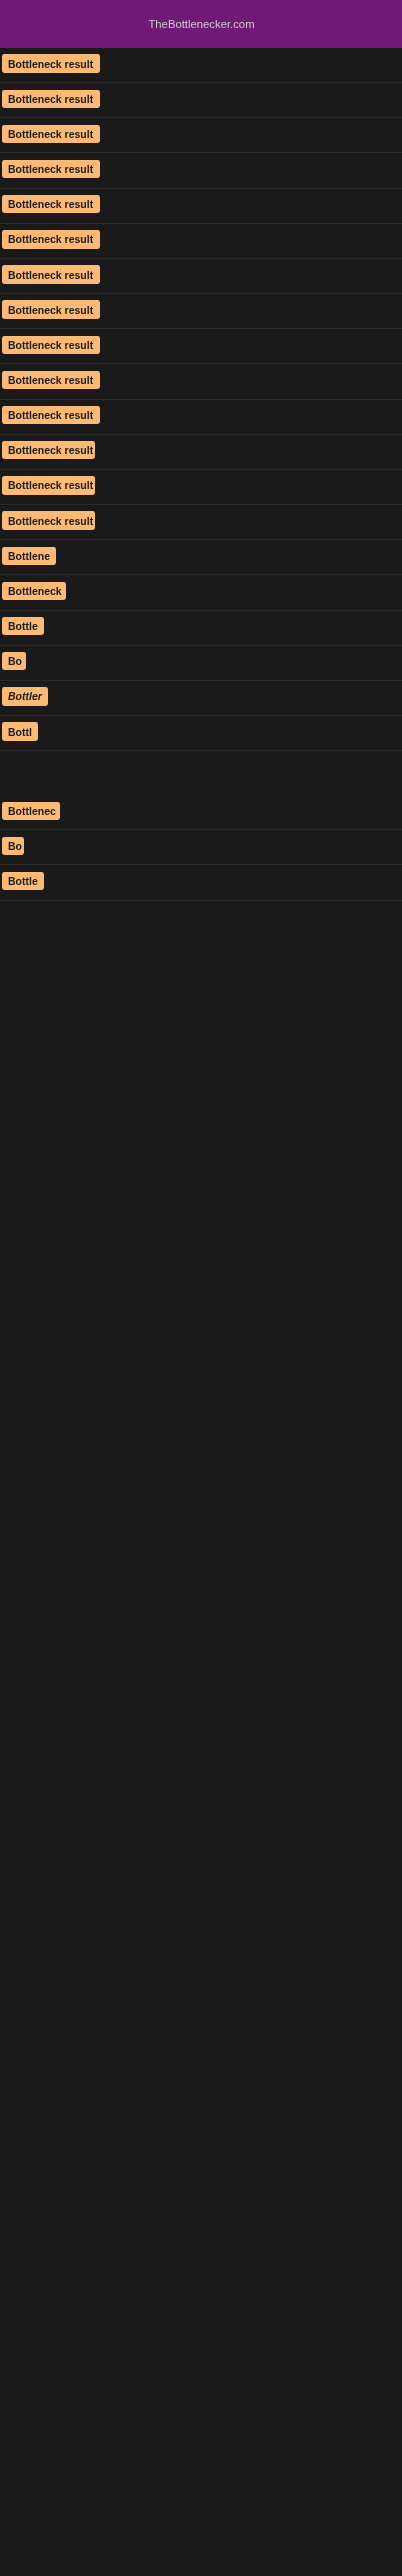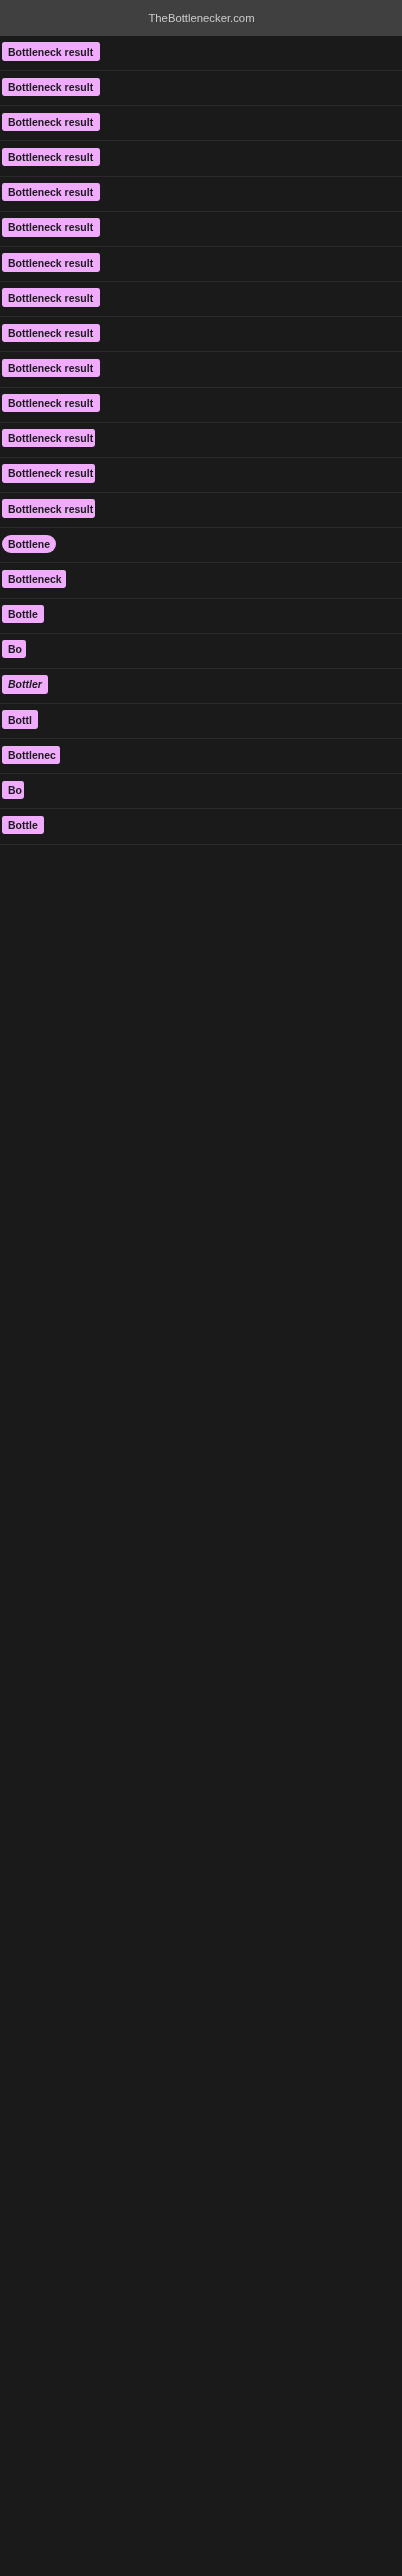--- a/index.html
+++ b/index.html
@@ -13,27 +13,27 @@
       min-height: 2576px;
       background-color: #1a1a1a;
       font-family: Arial, sans-serif;
       position: relative;
     }
 
     .site-title {
       text-align: center;
       color: #cccccc;
       font-size: 11.3px;
-      padding: 12px 0;
-      background-color: #404040;
+      padding: 18px 0;
+      background-color: #701a75;
     }
 
     .bottleneck-badge {
       display: inline-block;
-      background-color: #f0abfc;
+      background-color: #fdba74;
       color: #1a1a1a;
       font-size: 10.5px;
       font-weight: bold;
       padding: 3.2px 6.4px;
       border-radius: 2.4px;
       white-space: nowrap;
       overflow: hidden;
     }
 
     .result-row {
@@ -56,23 +56,23 @@
     <div class="result-row"><span class="bottleneck-badge" style="max-width: 105px;">Bottleneck result</span></div>
     <div class="result-row"><span class="bottleneck-badge" style="max-width: 105px;">Bottleneck result</span></div>
     <div class="result-row"><span class="bottleneck-badge" style="max-width: 105px;">Bottleneck result</span></div>
     <div class="result-row"><span class="bottleneck-badge" style="max-width: 105px;">Bottleneck result</span></div>
     <div class="result-row"><span class="bottleneck-badge" style="max-width: 105px;">Bottleneck result</span></div>
     <div class="result-row"><span class="bottleneck-badge" style="max-width: 105px;">Bottleneck result</span></div>
     <div class="result-row"><span class="bottleneck-badge" style="max-width: 105px;">Bottleneck result</span></div>
     <div class="result-row"><span class="bottleneck-badge" style="max-width: 93px;">Bottleneck result</span></div>
     <div class="result-row"><span class="bottleneck-badge" style="max-width: 93px;">Bottleneck result</span></div>
     <div class="result-row"><span class="bottleneck-badge" style="max-width: 93px;">Bottleneck result</span></div>
-    <div class="result-row"><span class="bottleneck-badge" style="max-width: 60px; border-radius: 9px;">Bottlene</span></div>
+    <div class="result-row"><span class="bottleneck-badge" style="max-width: 60px;">Bottlene</span></div>
     <div class="result-row"><span class="bottleneck-badge" style="max-width: 64px; text-align: center;">Bottleneck</span></div>
     <div class="result-row"><span class="bottleneck-badge" style="max-width: 48px;">Bottle</span></div>
     <div class="result-row"><span class="bottleneck-badge" style="max-width: 24px;">Bo</span></div>
     <div class="result-row"><span class="bottleneck-badge" style="max-width: 47px; font-style: italic;">Bottler</span></div>
     <div class="result-row"><span class="bottleneck-badge" style="max-width: 39px;">Bottl</span></div>
-    <div class="result-row"><span class="bottleneck-badge" style="max-width: 58px;">Bottlenec</span></div>
+    <div class="result-row"><span class="bottleneck-badge" style="max-width: 58px; margin-top: 44px;">Bottlenec</span></div>
     <div class="result-row"><span class="bottleneck-badge" style="max-width: 22.5px;">Bo</span></div>
     <div class="result-row"><span class="bottleneck-badge" style="max-width: 43px;">Bottle</span></div>
   </div>
 
 
 </body></html>

